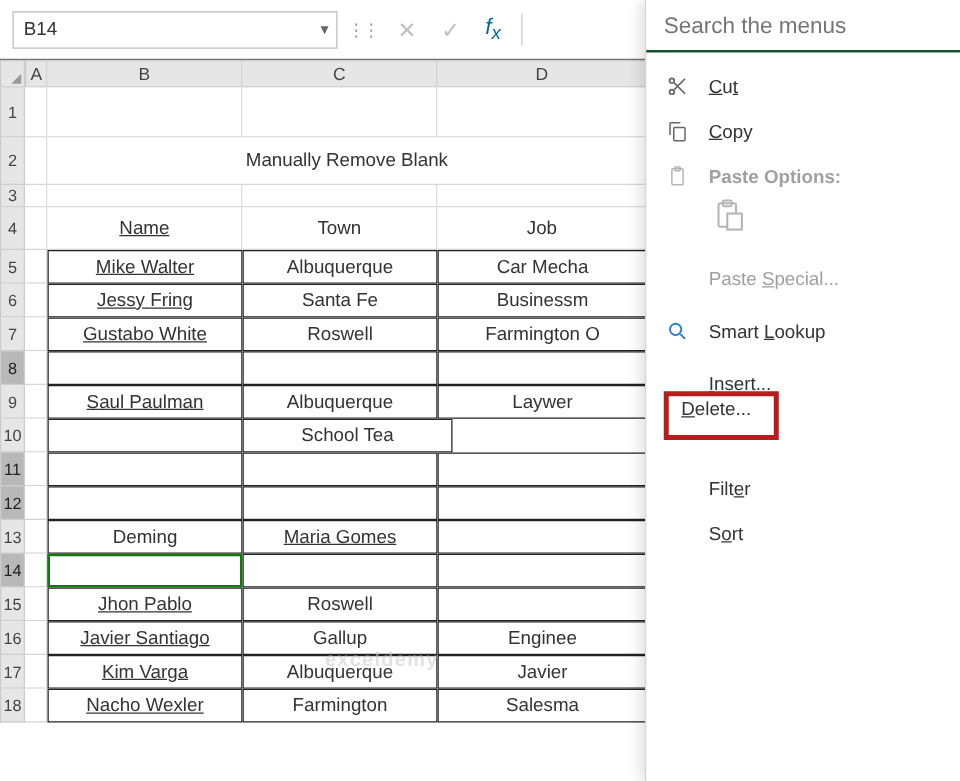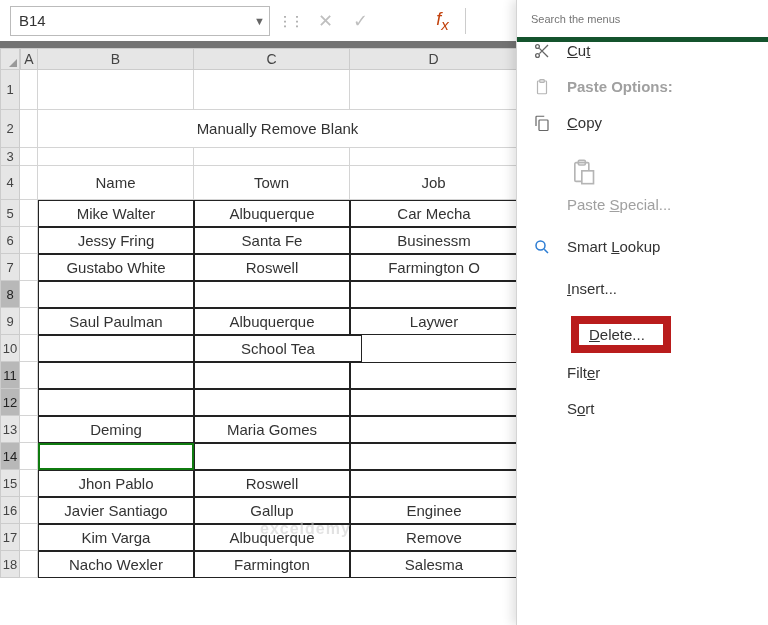--- a/index.html
+++ b/index.html
@@ -1,18 +1,18 @@
 <!DOCTYPE html>
 <html><head>
 <meta charset="utf-8">
 <style>
 * { box-sizing: border-box; margin: 0; padding: 0; font-family: 'Segoe UI', Arial, sans-serif; }
 body { background: #fff; width: 768px; height: 625px; overflow: hidden; position: relative; font-size: 14px; color: #333; }
 
-.formula-bar { display: flex; align-items: center; height: 48px; border-bottom: 7px solid #737373; padding: 4px 10px; gap: 8px; }
+.formula-bar { display: flex; align-items: center; height: 48px; border-bottom: 1px solid #737373; padding: 4px 10px; gap: 8px; }
 .name-box { width: 260px; height: 30px; border: 1px solid #bbb; background: #fff; padding: 2px 8px; font-size: 15px; display: flex; align-items: center; position: relative; }
 .name-box .dd { position: absolute; right: 4px; color: #666; font-size: 11px; }
 .fb-divider { width: 1px; height: 26px; background: #ccc; }
 .fb-icons { display: flex; align-items: center; gap: 20px; color: #bfbfbf; font-size: 18px; padding: 0 8px; }
 .fb-drag { color: #999; font-size: 14px; letter-spacing: -2px; }
 
 .main { display: flex; height: calc(100% - 48px); }
 .grid-wrap { position: relative; }
 
 .col-headers { display: flex; margin-left: 20px; height: 22px; }
@@ -20,55 +20,55 @@
 .col-headers .ch:first-child { border-left: 1px solid #ccc; }
 .corner { width: 20px; height: 22px; border: 1px solid #ccc; background: #e6e6e6; position: absolute; left: 0; top: 0; }
 .corner-tri { position: absolute; right: 2px; bottom: 2px; width: 0; height: 0; border-left: 8px solid transparent; border-bottom: 8px solid #999; }
 
 .rows { }
 .row { display: flex; height: 27px; }
 .row .rh { width: 20px; border: 1px solid #ccc; border-top: none; background: #e6e6e6; color: #444; display: flex; align-items: center; justify-content: center; font-size: 13px; }
 .row.sel .rh { background: #b8b8b8; color: #222; }
 .row .cell { border-right: 1px solid #d4d4d4; border-bottom: 1px solid #d4d4d4; display: flex; align-items: center; justify-content: center; background: #fff; font-size: 15px; padding: 0 2px; overflow: hidden; white-space: nowrap; }
 .row .cA { width: 18px; }
-.row .cB { width: 156px; }
+.row .cB { width: 156px; text-decoration: underline; }
 .row .cC { width: 156px; }
 .row .cD { width: 168px; }
 .datacell { border: 1px solid #222 !important; text-align: right; }
 .sel-cell { outline: 2px solid #0f7b0f; outline-offset: -2px; }
 
 .ctx-menu { position: absolute; top: 0; right: 0; width: 252px; height: 100%; background: #fff; border-left: 1px solid #d4d4d4; box-shadow: -4px 0 10px rgba(0,0,0,0.12); z-index: 10; }
-.ctx-search { width: 100%; height: 42px; border: none; border-bottom: 5px solid #14532d; padding: 16px 14px; font-size: 11px; color: #999; outline: none; }
-.m-item { display: flex; align-items: flex-start; height: 36px; padding: 0 14px; gap: 14px; font-size: 15px; color: #333; cursor: default; }
+.ctx-search { width: 100%; height: 42px; border: none; border-bottom: 2px solid #14532d; padding: 16px 14px; font-size: 18px; color: #999; outline: none; }
+.m-item { display: flex; align-items: flex-end; height: 36px; padding: 0 14px; gap: 14px; font-size: 15px; color: #333; cursor: default; }
 .m-item.disabled { color: #a0a0a0; }
 .m-item .icon { width: 22px; display: flex; justify-content: center; color: #666; }
 .m-item .icon svg { width: 18px; height: 18px; }
 .m-item.disabled .icon { color: #b5b5b5; }
 .m-label u { text-decoration: underline; }
 .m-bold { font-weight: 700; }
 .m-sep { height: 6px; }
 .m-paste-icons { padding-left: 52px; height: 46px; display: flex; align-items: center; gap: 14px; }
-.delete-box { border: 8px solid #b91c1c; padding: 2px 18px 2px 10px; margin-left: 40px; display: inline-block; }
+.delete-box { border: 4px solid #b91c1c; padding: 2px 18px 12px 10px; display: inline-block; }
 .m-item.del-row { padding-left: 14px; }
 
 .watermark { position:absolute; left:260px; top:520px; color:#ccc; font-size:16px; font-weight:600; pointer-events:none; letter-spacing:1px; opacity:.55;}
 </style>
 </head>
 <body>
 
 <div class="formula-bar">
   <div class="name-box">
     <span>B14</span>
     <span class="dd">▼</span>
   </div>
   <span class="fb-drag">⋮⋮</span>
   <div class="fb-icons">
     <span>✕</span>
     <span>✓</span>
-    <span style="font-style:italic;color:#c2410c;margin-left:48px;">f<sub>x</sub></span>
+    <span style="font-style:italic;color:#0369a1;">f<sub>x</sub></span>
   </div>
   <div class="fb-divider"></div>
 </div>
 
 <div class="main">
   <div class="grid-wrap">
     <div class="corner">
         <div class="corner-tri"></div>
       </div>
     <div class="col-headers" id="col-headers">
@@ -185,21 +185,21 @@
           <div class="cell cA"></div>
           <div class="cell cB datacell">Javier Santiago</div>
           <div class="cell cC datacell">Gallup</div>
           <div class="cell cD datacell">Enginee</div>
         </div>
         <div class="row">
           <div class="rh">17</div>
           <div class="cell cA"></div>
           <div class="cell cB datacell">Kim Varga</div>
           <div class="cell cC datacell">Albuquerque</div>
-          <div class="cell cD datacell">Remove</div>
+          <div class="cell cD datacell">Javier</div>
         </div>
         <div class="row">
           <div class="rh">18</div>
           <div class="cell cA"></div>
           <div class="cell cB datacell">Nacho Wexler</div>
           <div class="cell cC datacell">Farmington</div>
           <div class="cell cD datacell">Salesma</div>
         </div>
       </div>
   </div>
@@ -209,37 +209,37 @@
     <div class="m-item">
       <span class="icon">
           <svg viewBox="0 0 24 24" fill="none" stroke="currentColor" stroke-width="1.8">
             <circle cx="6" cy="6" r="2.5"></circle>
             <circle cx="6" cy="18" r="2.5"></circle>
             <path d="M20 4L8.5 15.5M20 20L8.5 8.5"></path>
           </svg>
         </span>
       <span class="m-label"><u>C</u>u<u>t</u></span>
     </div>
+    <div class="m-item">
+      <span class="icon">
+          <svg viewBox="0 0 24 24" fill="none" stroke="currentColor" stroke-width="1.6">
+            <rect x="8" y="8" width="12" height="14" rx="1"></rect>
+            <path d="M4 16V4a1 1 0 011-1h10"></path>
+          </svg>
+        </span>
+      <span class="m-label"><u>C</u>opy</span>
+    </div>
     <div class="m-item disabled">
       <span class="icon">
           <svg viewBox="0 0 24 24" fill="none" stroke="currentColor" stroke-width="1.6">
             <rect x="6" y="4" width="12" height="17" rx="1"></rect>
             <rect x="9" y="2" width="6" height="4" rx="1"></rect>
           </svg>
         </span>
       <span class="m-label m-bold">Paste Options:</span>
-    </div>
-    <div class="m-item">
-      <span class="icon">
-          <svg viewBox="0 0 24 24" fill="none" stroke="currentColor" stroke-width="1.6">
-            <rect x="8" y="8" width="12" height="14" rx="1"></rect>
-            <path d="M4 16V4a1 1 0 011-1h10"></path>
-          </svg>
-        </span>
-      <span class="m-label"><u>C</u>opy</span>
     </div>
     <div class="m-paste-icons">
       <span style="color:#b5b5b5;"><svg width="28" height="28" viewBox="0 0 24 24" fill="none" stroke="currentColor" stroke-width="1.4">
             <rect x="5" y="4" width="12" height="16" rx="1"></rect>
             <rect x="8" y="2" width="6" height="4" rx="1"></rect>
             <rect x="11" y="11" width="10" height="11" fill="#fff" stroke="currentColor"></rect>
           </svg></span>
     </div>
     <div class="m-item disabled">
       <span class="icon"></span>

